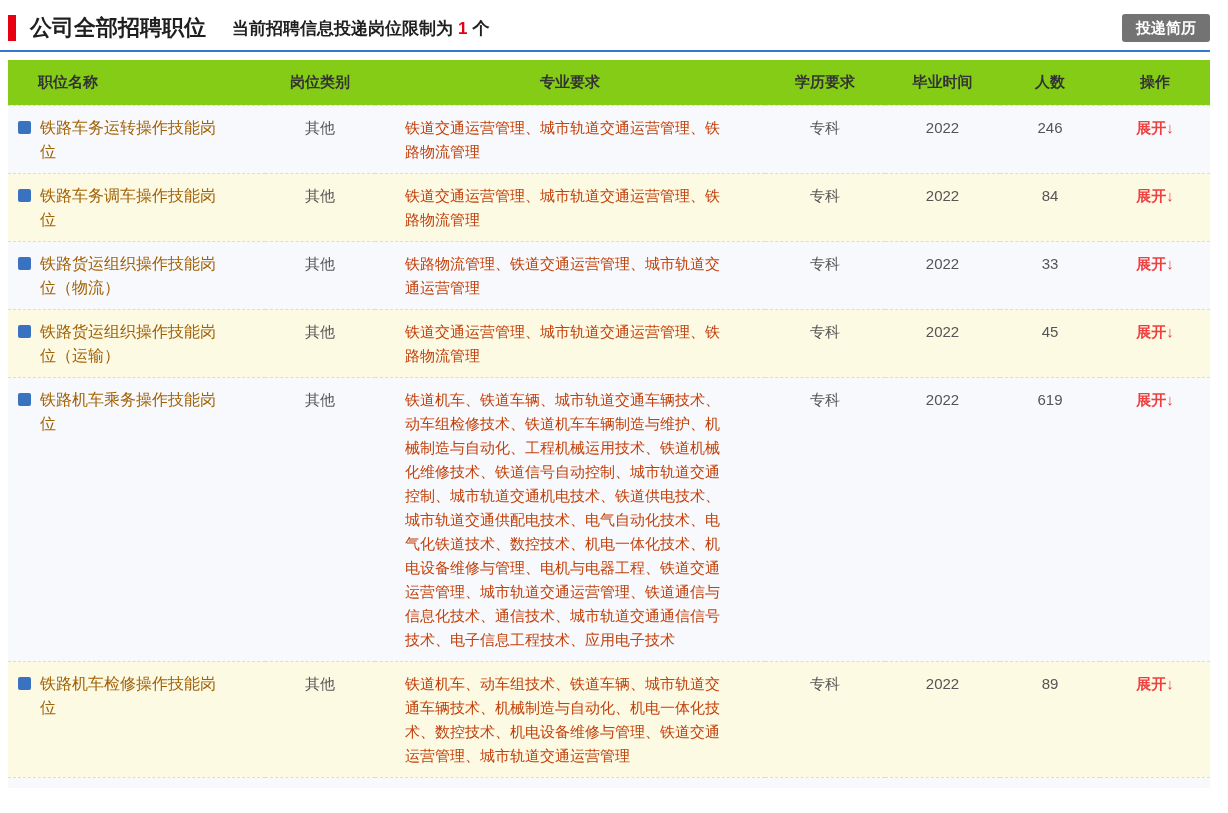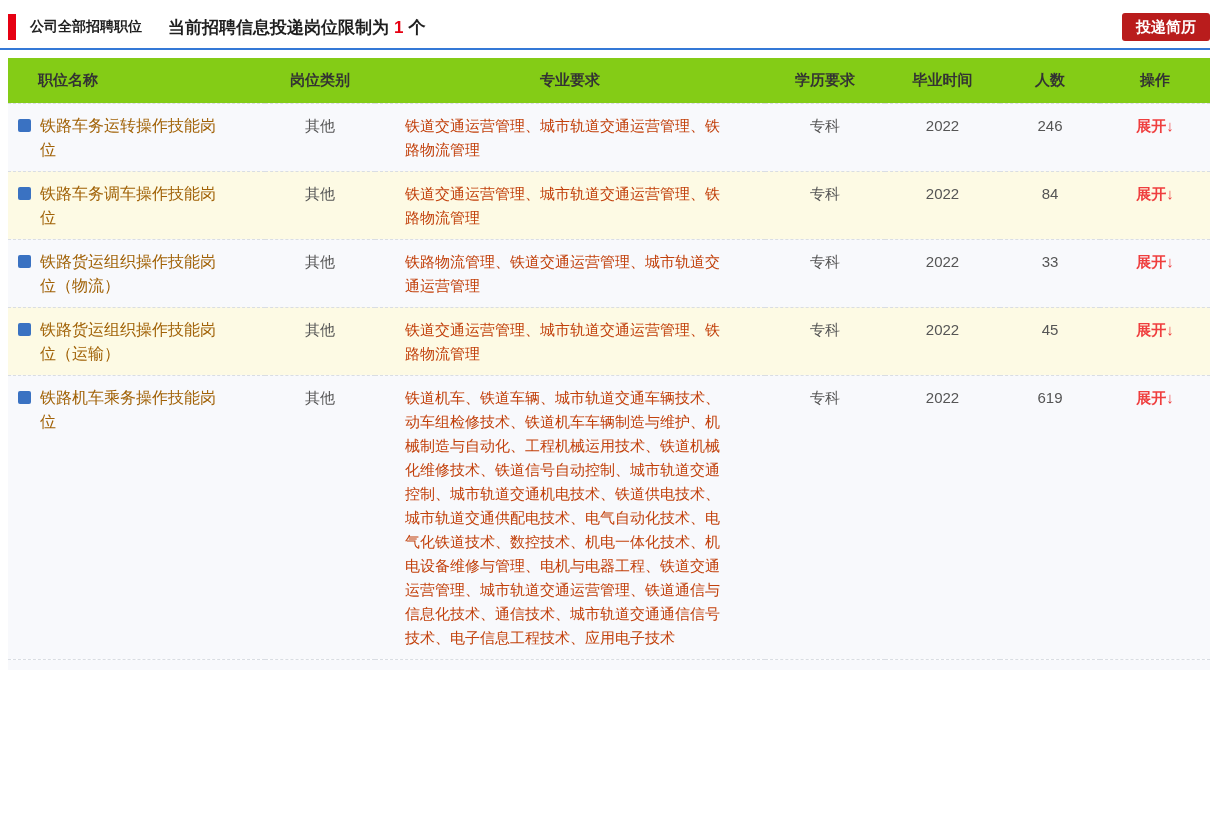--- a/index.html
+++ b/index.html
@@ -14,30 +14,30 @@
     display: flex; align-items: center;
     margin: 0 18px 0 0;
     padding: 13px 0 7px 8px;
     border-bottom: 2px solid #3478d6;
   }
   .red-bar {
     display: inline-block; width: 8px; height: 26px;
     background: #e60012; margin-right: 14px;
   }
   .page-title {
-    font-size: 14px; font-weight: bold; color: #1f1f1f;
+    font-size: 22px; font-weight: bold; color: #1f1f1f;
   }
   .limit-note {
     font-size: 17px; font-weight: bold; color: #1f1f1f;
     margin-left: 26px;
   }
   .limit-count { color: #e60012; margin: 0 5px; }
   .submit-btn {
     margin-left: auto;
-    background: #b91c1c; color: #ffffff;
+    background: #737373; color: #ffffff;
     border: none; border-radius: 3px;
     font-size: 15px; font-weight: bold;
     font-family: inherit;
     padding: 5px 14px; height: 28px;
     cursor: pointer;
   }
   
   .table-wrap { margin: 8px 18px 0 8px; }
   table {
     width: 1202px; table-layout: fixed; border-collapse: collapse;
@@ -206,17 +206,35 @@
     <td class="majors-cell">
       <div class="majors-inner">铁道机车、铁道车辆、城市轨道交通车辆技术、动车组检修技术、铁道机车车辆制造与维护、机械制造与自动化、工程机械运用技术、铁道机械化维修技术、铁道信号自动控制、城市轨道交通控制、城市轨道交通机电技术、铁道供电技术、城市轨道交通供配电技术、电气自动化技术、电气化铁道技术、数控技术、机电一体化技术、机电设备维修与管理、电机与电器工程、铁道交通运营管理、城市轨道交通运营管理、铁道通信与信息化技术、通信技术、城市轨道交通通信信号技术、电子信息工程技术、应用电子技术</div>
     </td>
     <td>专科</td>
     <td>2022</td>
     <td>619</td>
     <td>
       <a class="expand-link">展开↓</a>
     </td>
   </tr>
+        <tr class="even">
+    <td class="title-cell">
+      <div class="title-inner">
+        <span class="job-icon"></span>
+        <span class="job-title">铁路机车检修操作技能岗位</span>
+      </div>
+    </td>
+    <td>其他</td>
+    <td class="majors-cell">
+      <div class="majors-inner">铁道机车、动车组技术、铁道车辆、城市轨道交通车辆技术、机械制造与自动化、机电一体化技术、数控技术、机电设备维修与管理、铁道交通运营管理、城市轨道交通运营管理</div>
+    </td>
+    <td>专科</td>
+    <td>2022</td>
+    <td>89</td>
+    <td>
+      <a class="expand-link">展开↓</a>
+    </td>
+  </tr>
       </tbody>
   </table>
 </div>
 
 <div class="partial-row"></div>
 
 </body></html>

